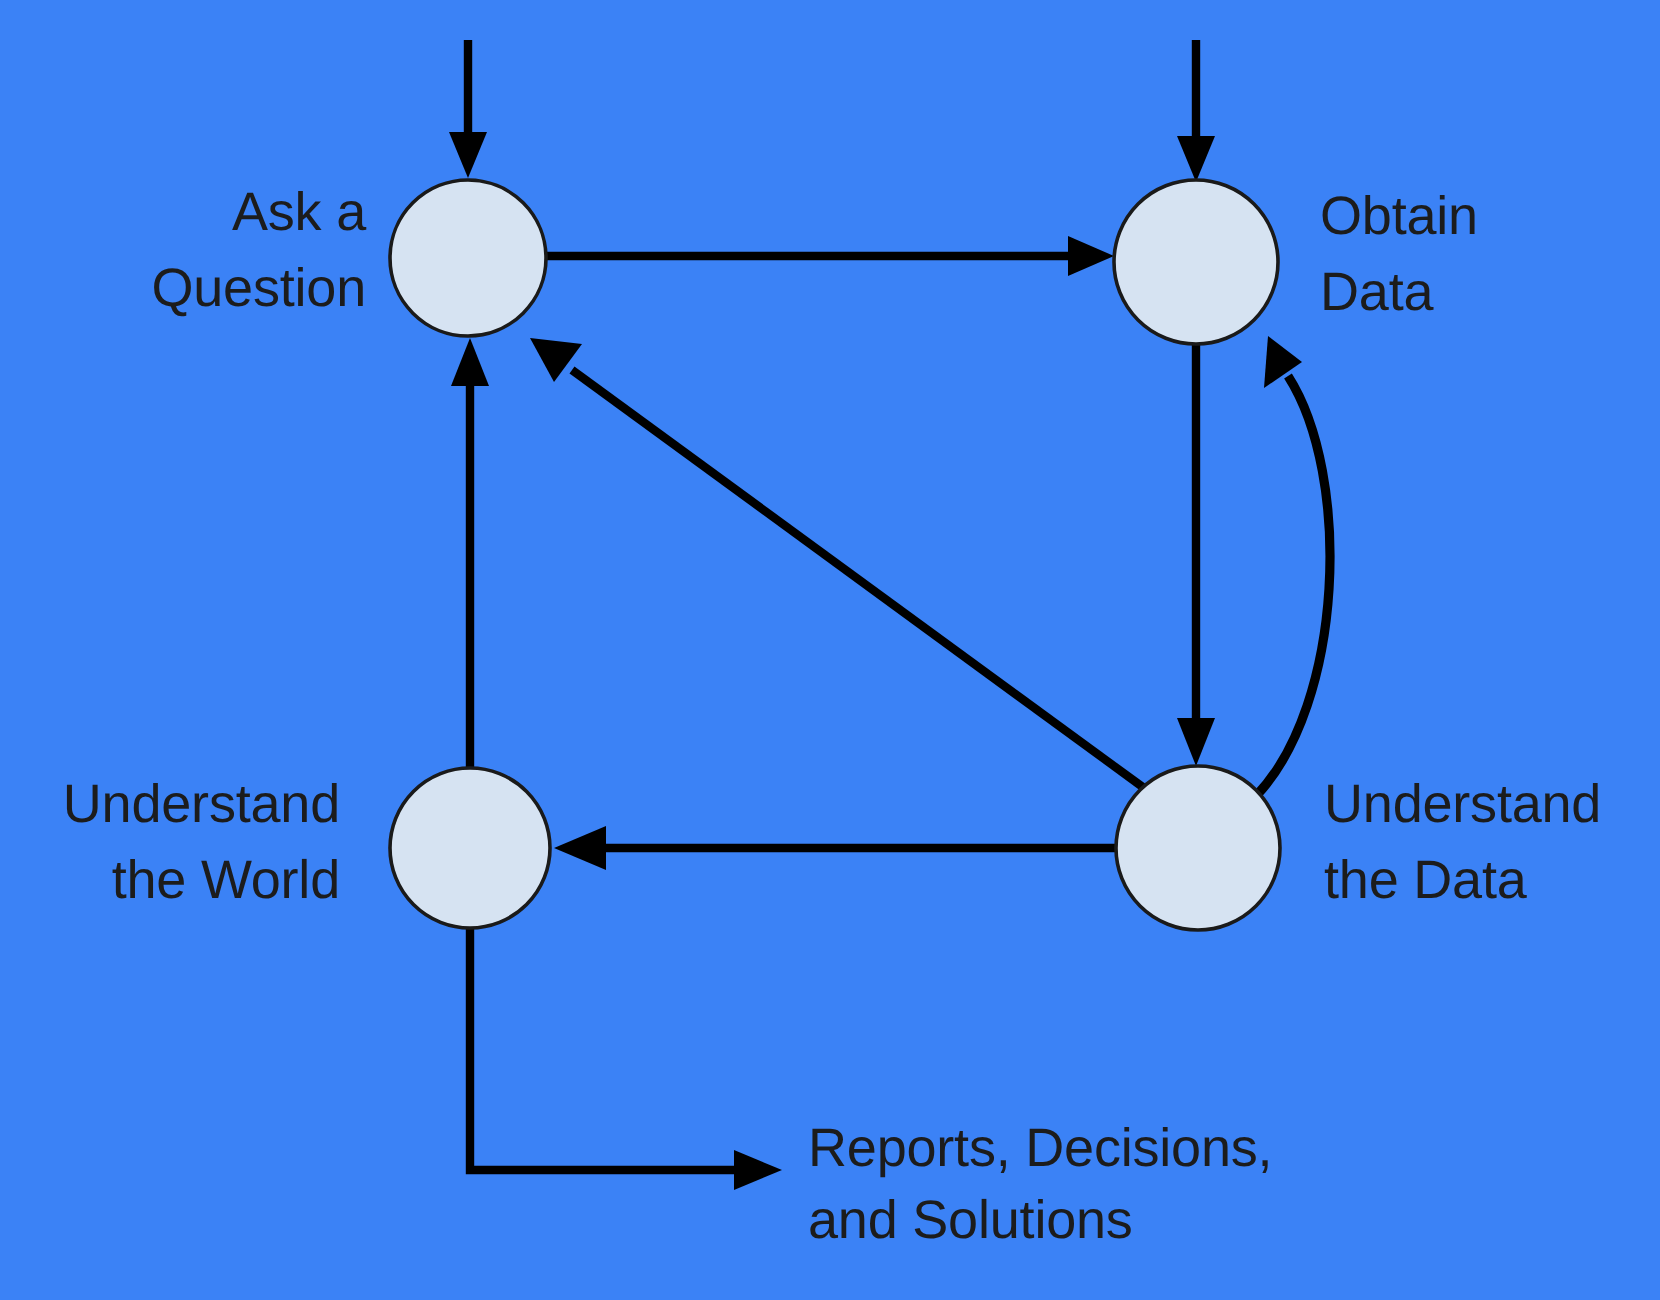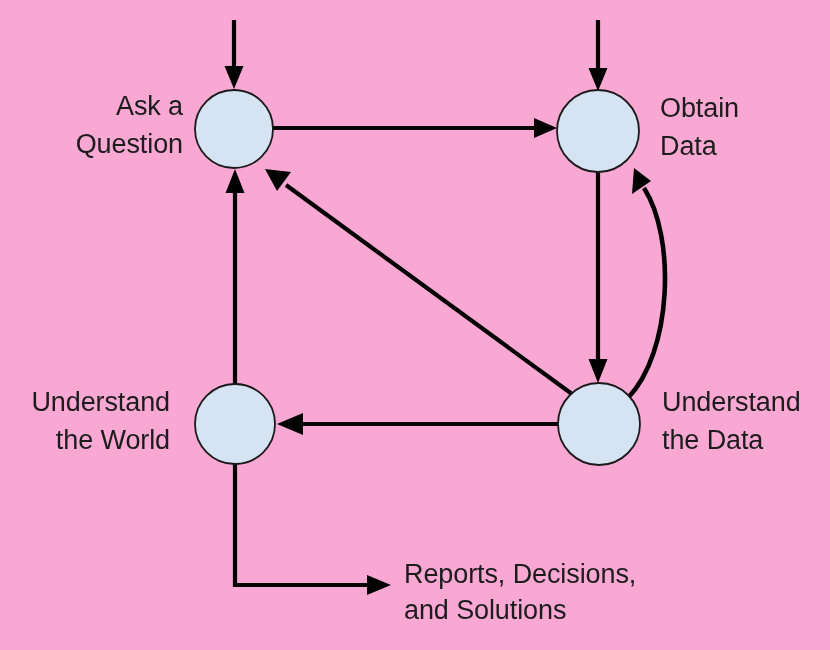--- a/index.html
+++ b/index.html
@@ -10,21 +10,21 @@
   body {
     width: 830px;
     height: 650px;
     font-family: "Liberation Sans", sans-serif;
     overflow: hidden;
   }
   #diagram-root {
     position: relative;
     width: 830px;
     height: 650px;
-    background: #f9a8d4;
+    background: #3b82f6;
   }
   svg#flow-svg {
     display: block;
     width: 830px;
     height: 650px;
   }
   .node-circle {
     stroke: #1a1a1a;
     stroke-width: 1.8;
   }

